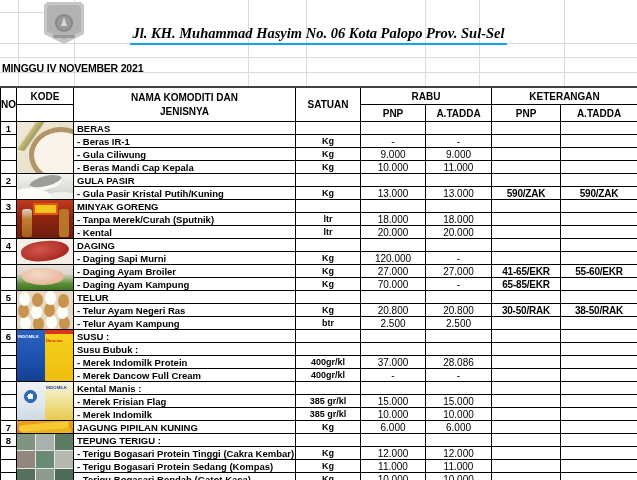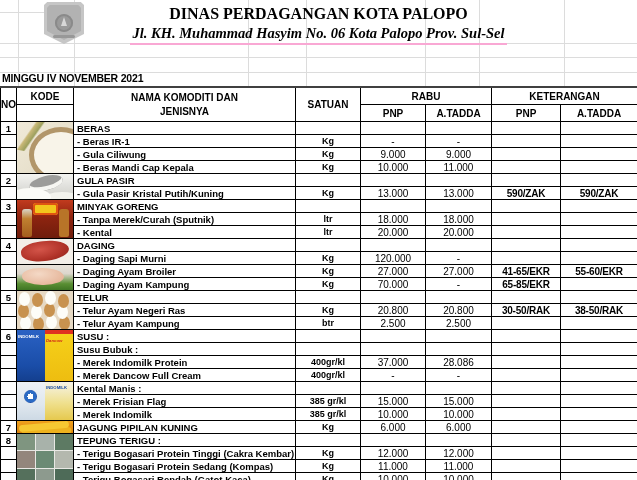--- a/index.html
+++ b/index.html
@@ -9,23 +9,23 @@
   
   .gv{position:absolute;top:0;width:1px;height:86px;background:#dcdcdc;z-index:0;}
   .gh{position:absolute;left:0;width:637px;height:1px;background:#dcdcdc;z-index:0;}
   .gh-short{width:44px;}
 
   
   .t1{position:absolute;top:5px;left:0;width:637px;text-align:center;
       font-family:"Liberation Serif",serif;font-weight:bold;font-size:16px;z-index:2;}
   .t2{position:absolute;top:24px;left:0;width:637px;text-align:center;z-index:2;}
   .t2 .addr{display:inline-block;font-family:"Liberation Serif",serif;font-weight:bold;
-      font-style:italic;font-size:14.5px;border-bottom:2px solid #f9a8d4;padding:0 2px 1px 2px;}
+      font-style:italic;font-size:14.5px;border-bottom:2px solid #0ea5e9;padding:0 2px 1px 2px;}
   .sub{position:absolute;left:2px;font-weight:bold;font-size:10.5px;z-index:2;letter-spacing:-0.2px;}
-  .sub1{top:58px;} .sub2{top:72px;}
+  .sub1{top:58px;} .sub2{top:62px;}
 
   
   .logo{position:absolute;left:44px;top:2px;width:40px;height:42px;z-index:3;}
   .logo .shield{width:100%;height:100%;background:#c6c6c6;
       clip-path:polygon(8% 0,92% 0,100% 7%,100% 76%,50% 100%,0 76%,0 7%);position:relative;}
   .logo .inner{position:absolute;left:3px;top:3px;right:3px;bottom:4px;background:#b2b2b2;
       clip-path:polygon(8% 0,92% 0,100% 8%,100% 74%,50% 100%,0 74%,0 8%);}
   .logo .emblem{position:absolute;left:11px;top:12px;width:18px;height:18px;border-radius:50%;
       background:#9a9a9a;box-shadow:inset 0 0 0 2px #8a8a8a;}
   .logo .sail{position:absolute;left:17px;top:15px;width:0;height:0;
@@ -131,21 +131,20 @@
   <div class="gh" style="top:72px"></div>
 
   <div class="logo">
     <div class="shield">
       <div class="inner"></div>
         <div class="emblem"></div>
         <div class="sail"></div>
         <div class="band"></div>
     </div>
   </div>
-  <div class="t1">DINAS PERDAGANGAN KOTA PALOPO</div>
   <div class="t2">
     <span class="addr">Jl. KH. Muhammad Hasyim No. 06  Kota Palopo Prov. Sul-Sel</span>
   </div>
   <div class="sub sub2">MINGGU IV NOVEMBER 2021</div>
 
   <table>
     <colgroup>
       <col style="width:16px">
         <col style="width:57px">
         <col style="width:222px">

